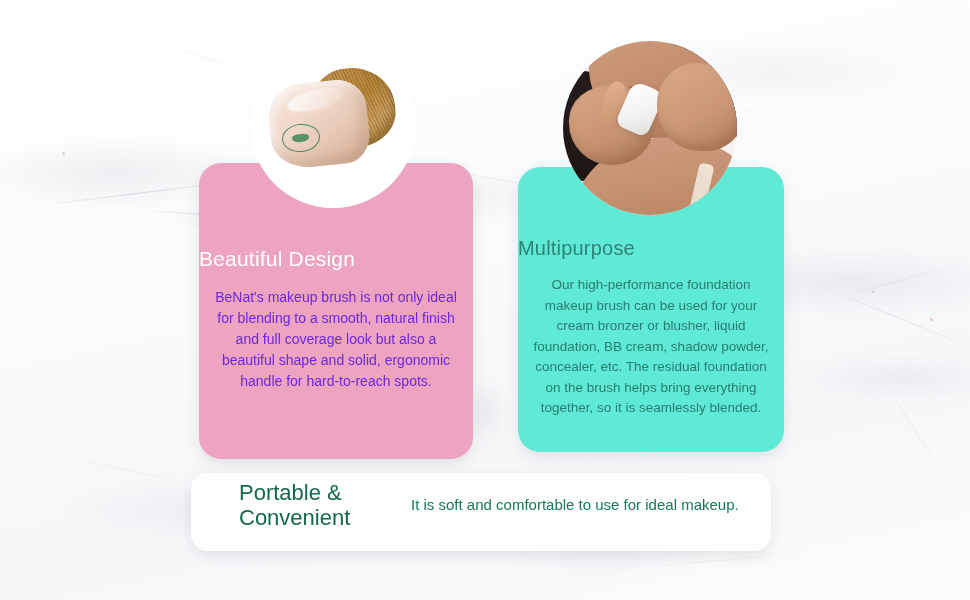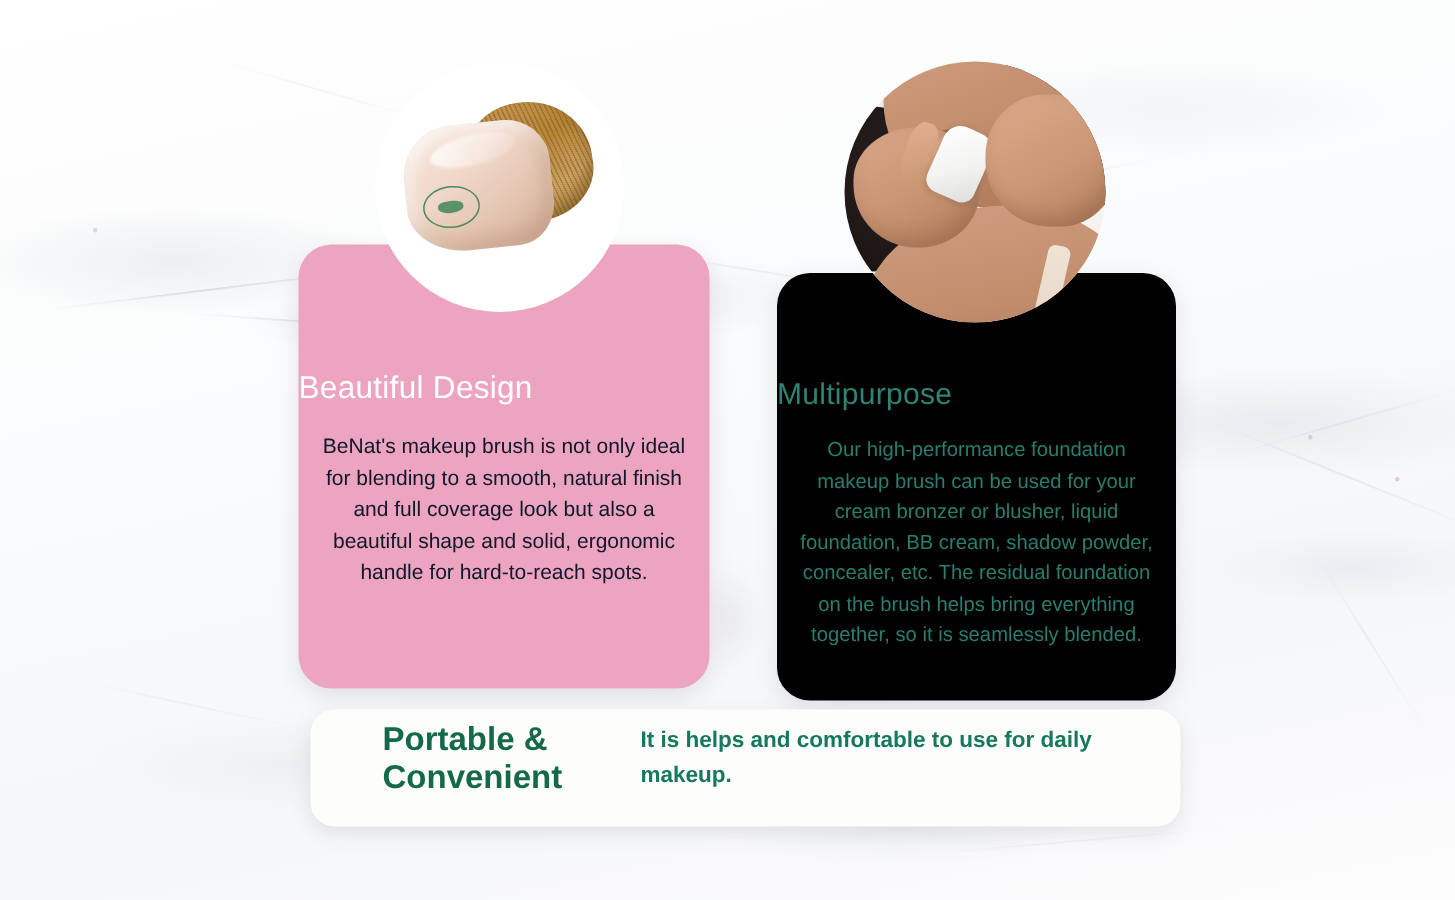--- a/index.html
+++ b/index.html
@@ -77,38 +77,37 @@
   #card-design {
     left: 199px;
     top: 163px;
     width: 274px;
     height: 296px;
     background: #eda4c0;
     box-shadow: 0 5px 14px rgba(120,110,120,0.16);
   }
   #card-multipurpose {
     left: 518px;
-    top: 182px;
+    top: 167px;
     width: 266px;
     height: 285px;
-    background: #000000;
+    background: #5eead4;
     box-shadow: 0 5px 14px rgba(120,120,130,0.17);
   }
   #card-portable {
-    left: 207px;
+    left: 191px;
     top: 473px;
     width: 580px;
     height: 78px;
     background: #fdfdfb;
     border-radius: 16px;
     box-shadow: 0 5px 13px rgba(120,120,130,0.16);
     display: flex;
     align-items: center;
     padding: 0 24px 15px 48px;
-    font-weight: bold;
   }
 
   
   .ghost-product {
     position: absolute;
     left: 455px;
     top: 372px;
     width: 62px;
     height: 96px;
     background:
@@ -289,21 +288,21 @@
     font-size: 21px;
     color: #ffffff;
   }
   #body-design {
     position: absolute;
     left: 14px; right: 14px;
     top: 124px;
     text-align: center;
     font-size: 14px;
     line-height: 21px;
-    color: #0f172a;
+    color: #6d28d9;
   }
   #title-multipurpose {
     position: absolute;
     left: 0; right: 0;
     top: 70px;
     font-size: 20px;
     color: #2f8375;
   }
   #body-multipurpose {
     position: absolute;
@@ -387,16 +386,16 @@
       <div class="appl-finger f1"></div>
       <div class="appl-finger f2"></div>
       <div class="appl-bottle"></div>
       <div class="appl-hand-right"></div>
     </div>
   </div>
 
   <div class="card" id="card-portable">
     <div id="title-portable">Portable &amp;
 Convenient</div>
-    <div id="body-portable">It is helps and comfortable to use for daily makeup.</div>
+    <div id="body-portable">It is soft and comfortable to use for ideal makeup.</div>
   </div>
 
 </div>
 
 </body></html>

